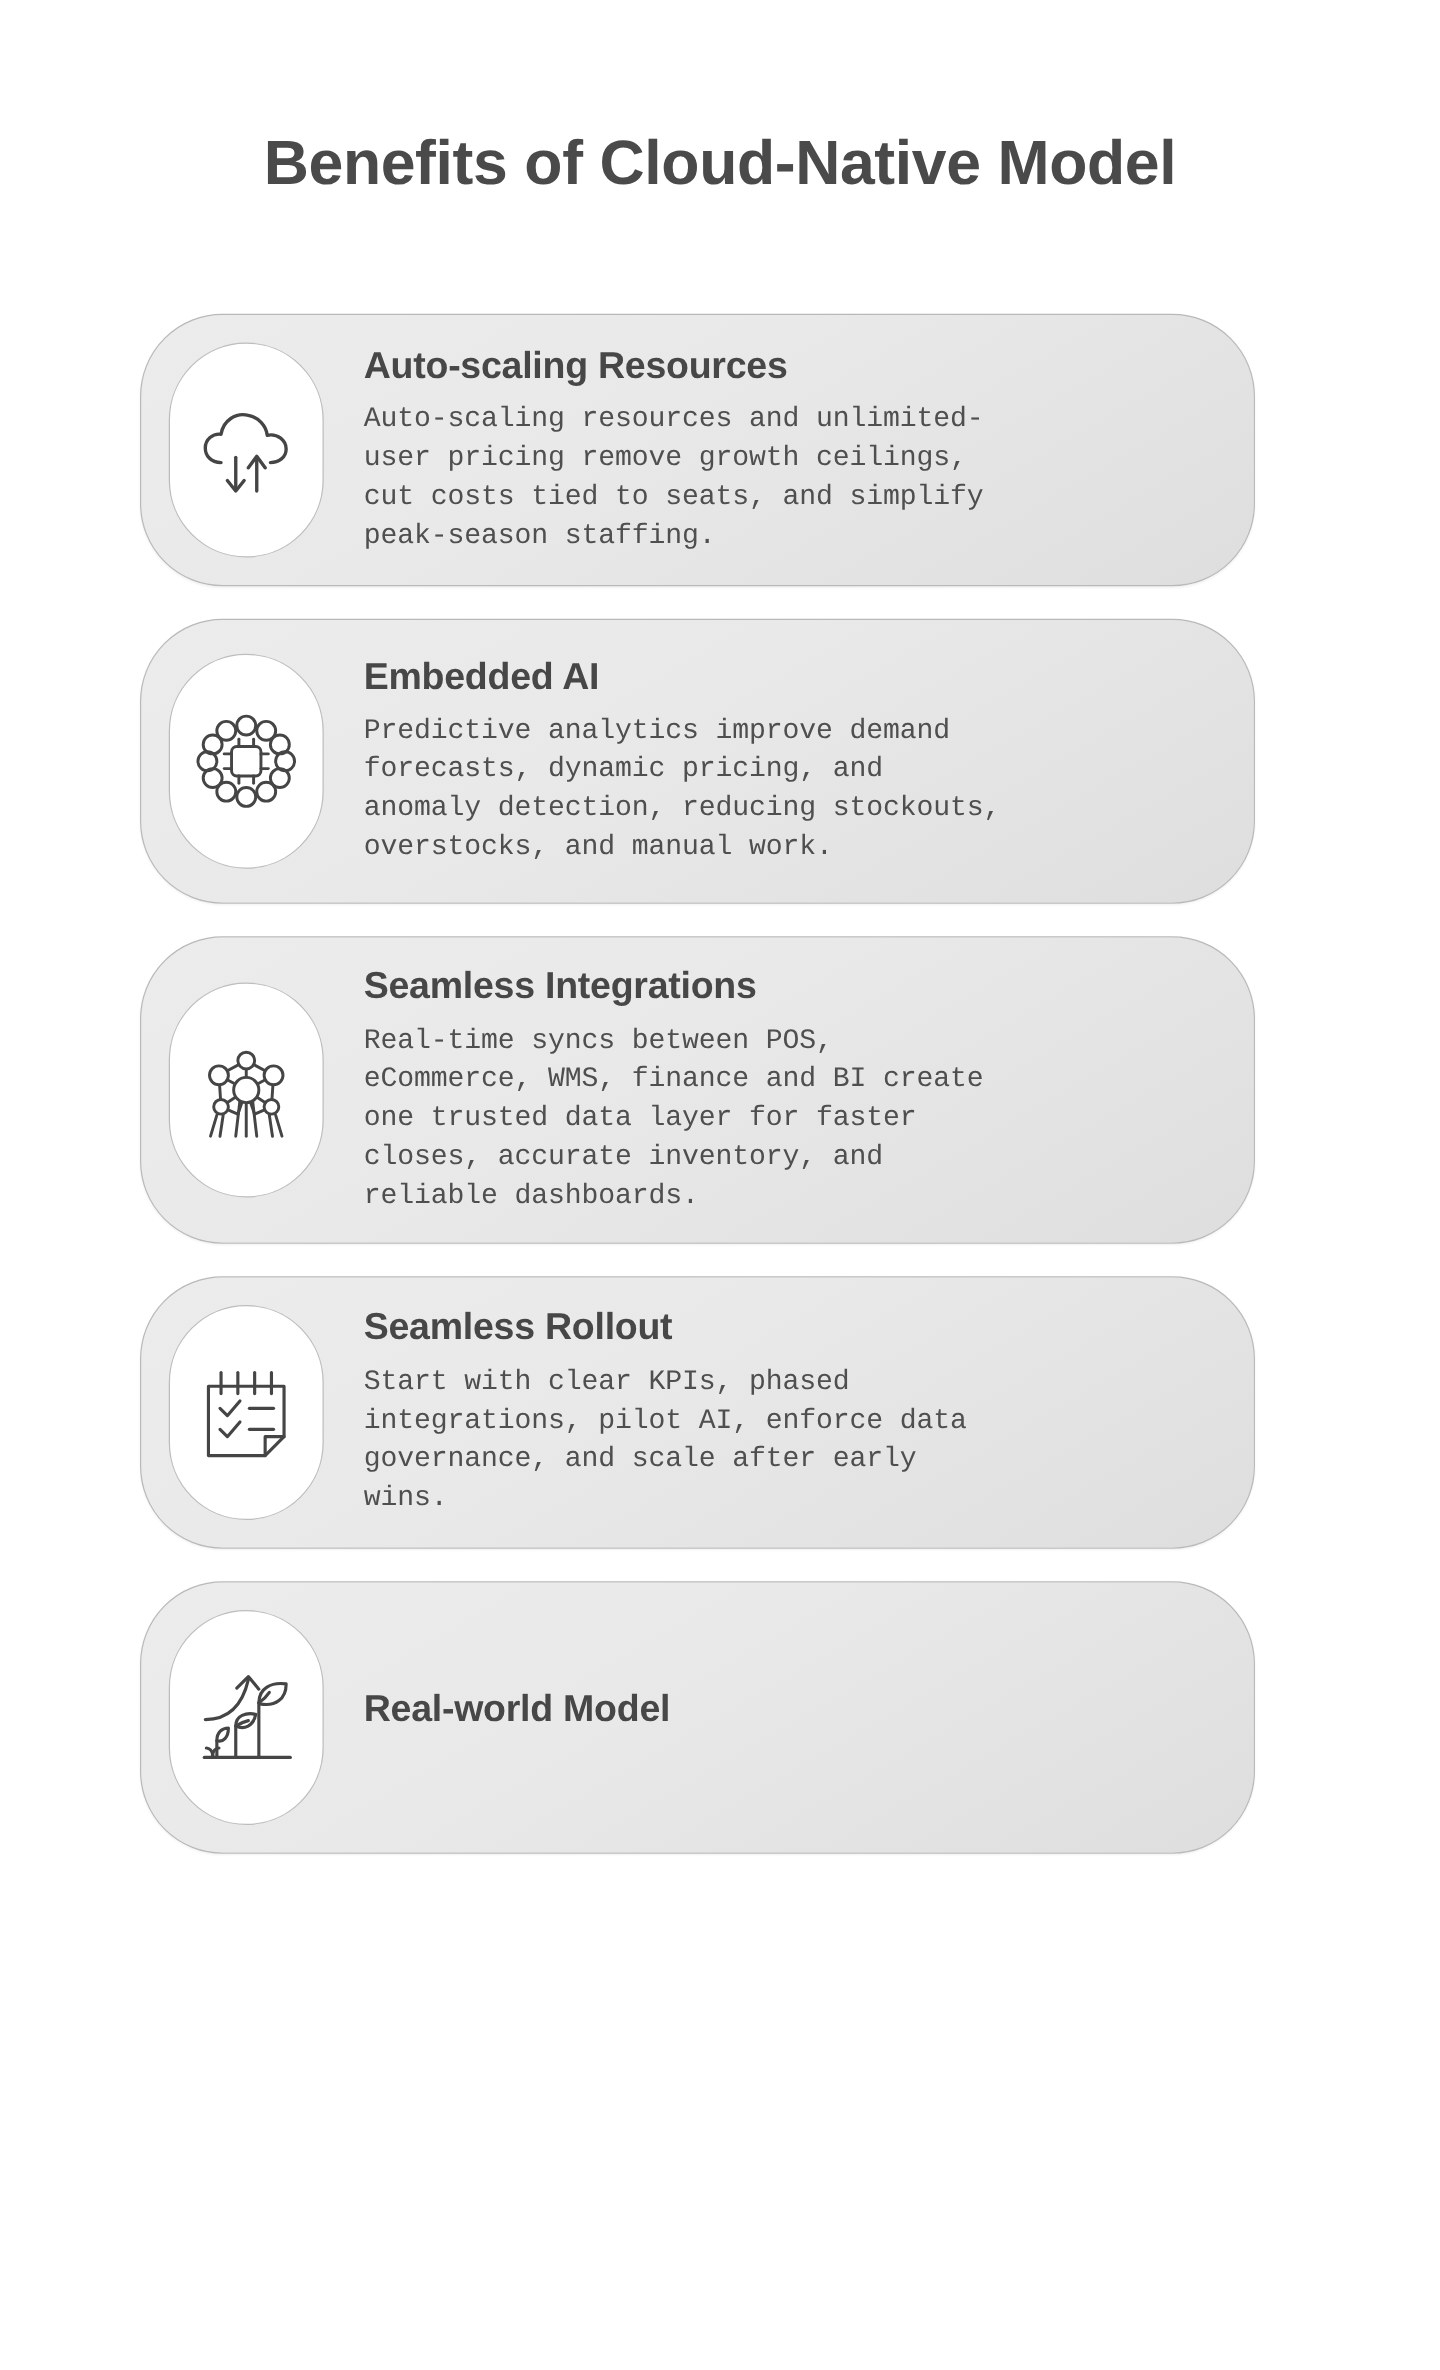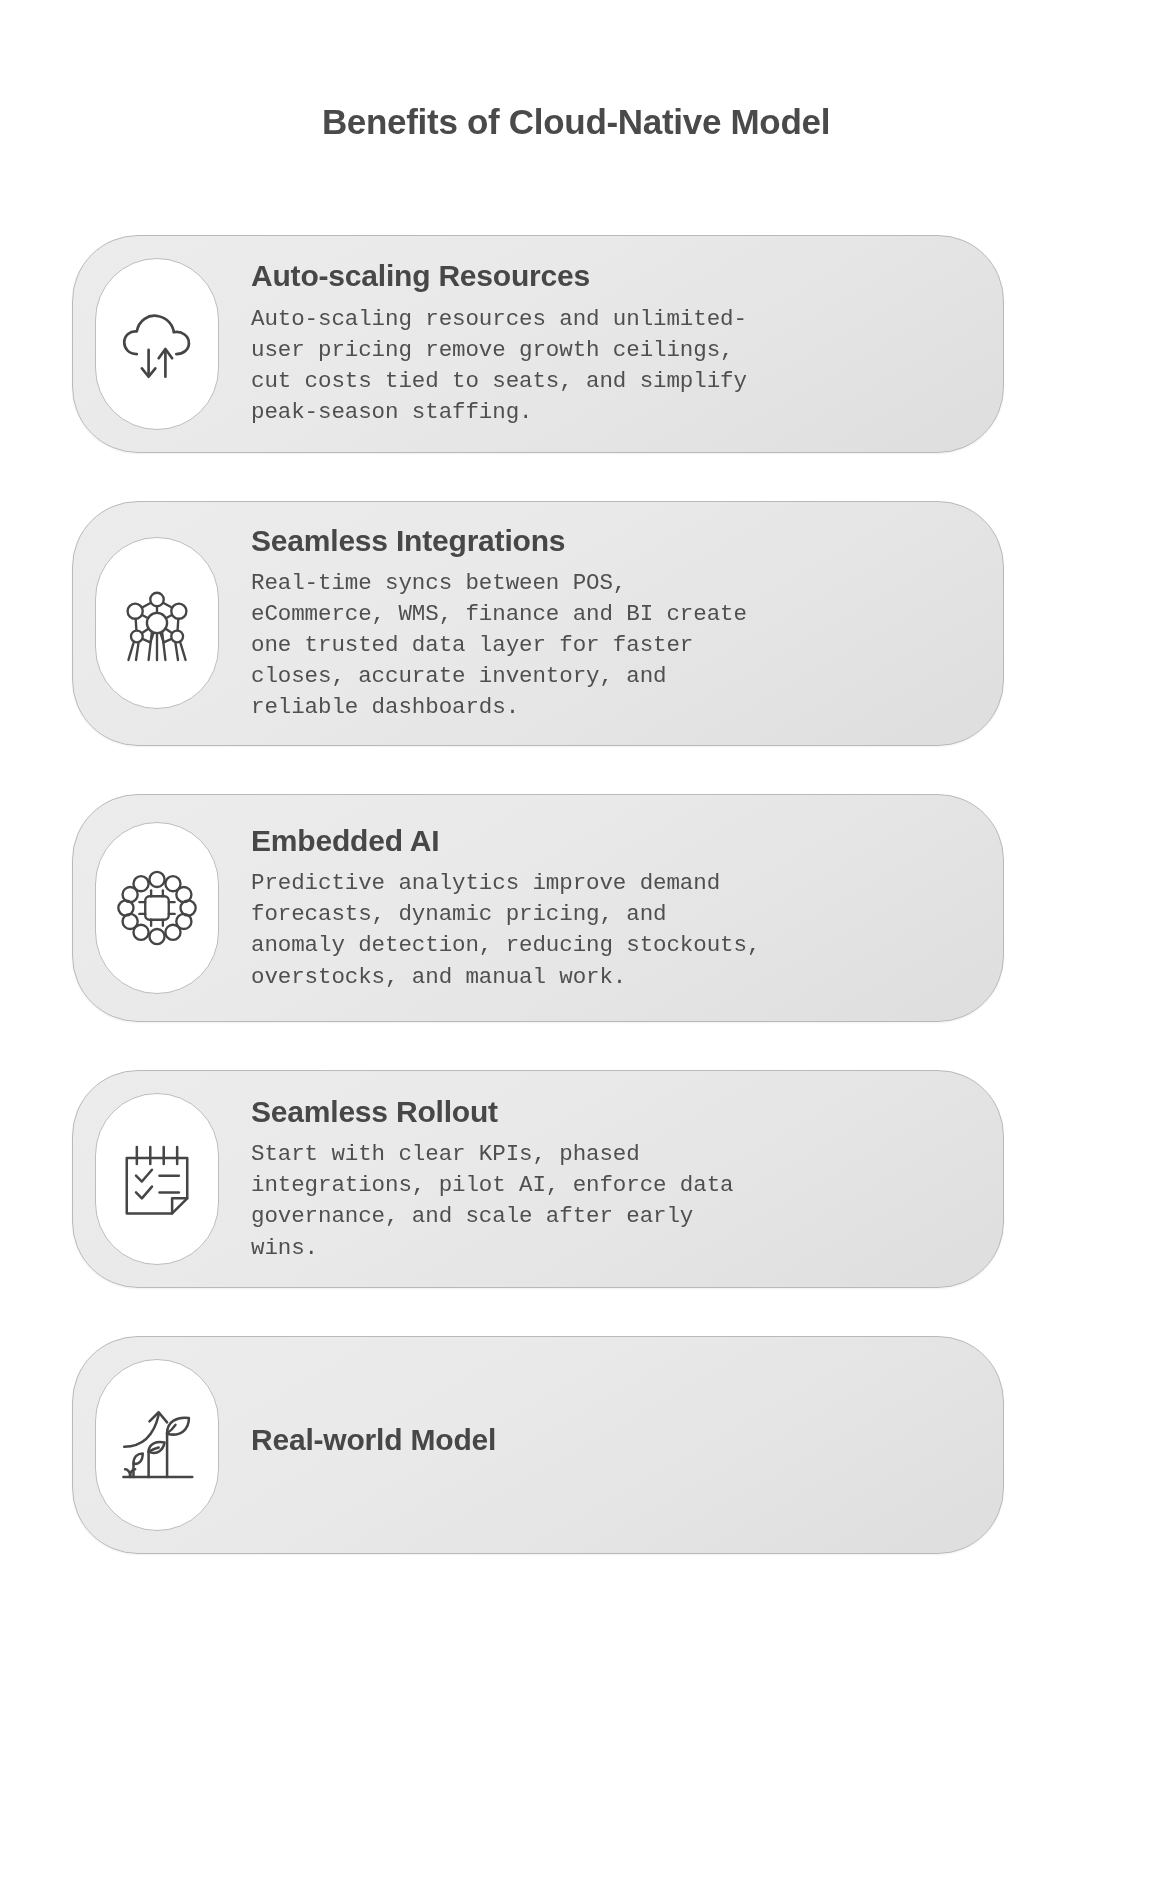--- a/index.html
+++ b/index.html
@@ -17,35 +17,35 @@
   .page {
     width: 1152px;
     height: 1896px;
     box-sizing: border-box;
     padding: 0;
     background: #ffffff;
     position: relative;
   }
   .page-title {
     text-align: center;
-    font-size: 35px;
+    font-size: 50px;
     font-weight: bold;
     color: #4a4a4a;
     letter-spacing: -0.3px;
     margin: 0;
     padding-top: 103px;
     line-height: 1.1;
     font-stretch: condensed;
   }
   .cards {
     margin-top: 93px;
     display: flex;
     flex-direction: column;
-    gap: 48px;
-    padding-left: 72px;
+    gap: 26px;
+    padding-left: 112px;
     padding-right: 148px;
   }
   .card {
     position: relative;
     box-sizing: border-box;
     border: 1px solid #b9b9b9;
     border-radius: 66px;
     background: linear-gradient(150deg, #ececec 0%, #e9e9e9 42%, #dedede 100%);
     box-shadow: 0 1px 2px rgba(0,0,0,0.06);
     display: flex;
@@ -109,20 +109,52 @@
           <path d="M26 62 C16 62 11 55 11 48 C11 40 18 34 26 35 C28 22 40 14 52 17 C62 19 69 27 70 36 C80 34 88 41 88 49 C88 57 81 62 73 62"></path>
           <line x1="40" y1="57" x2="40" y2="88"></line>
           <polyline points="32,79 40,89 48,79"></polyline>
           <line x1="60" y1="89" x2="60" y2="57"></line>
           <polyline points="52,67 60,56 68,67"></polyline>
         </svg>
       </div>
       <div class="card-body">
         <h2 class="card-title">Auto-scaling Resources</h2>
         <p class="card-desc">Auto-scaling resources and unlimited-user pricing remove growth ceilings, cut costs tied to seats, and simplify peak-season staffing.</p>
+      </div>
+    </div>
+
+    <div class="card card--tall">
+      <div class="icon-holder">
+        <svg viewBox="0 0 100 100" fill="none" stroke="#454545" stroke-width="2.8" stroke-linecap="round" stroke-linejoin="round">
+          <circle cx="50" cy="16" r="9"></circle>
+          <circle cx="31" cy="21" r="9"></circle>
+          <circle cx="69" cy="21" r="9"></circle>
+          <circle cx="18" cy="34" r="9"></circle>
+          <circle cx="82" cy="34" r="9"></circle>
+          <circle cx="13" cy="50" r="9"></circle>
+          <circle cx="87" cy="50" r="9"></circle>
+          <circle cx="18" cy="66" r="9"></circle>
+          <circle cx="82" cy="66" r="9"></circle>
+          <circle cx="31" cy="79" r="9"></circle>
+          <circle cx="69" cy="79" r="9"></circle>
+          <circle cx="50" cy="84" r="9"></circle>
+          <rect x="36" y="36" width="28" height="28" rx="5" fill="#ffffff"></rect>
+          <line x1="43" y1="29" x2="43" y2="36"></line>
+          <line x1="57" y1="29" x2="57" y2="36"></line>
+          <line x1="43" y1="64" x2="43" y2="71"></line>
+          <line x1="57" y1="64" x2="57" y2="71"></line>
+          <line x1="29" y1="43" x2="36" y2="43"></line>
+          <line x1="29" y1="57" x2="36" y2="57"></line>
+          <line x1="64" y1="43" x2="71" y2="43"></line>
+          <line x1="64" y1="57" x2="71" y2="57"></line>
+        </svg>
+      </div>
+      <div class="card-body">
+        <h2 class="card-title">Embedded AI</h2>
+        <p class="card-desc">Predictive analytics improve demand forecasts, dynamic pricing, and anomaly detection, reducing stockouts, overstocks, and manual work.</p>
       </div>
     </div>
 
     <div class="card card--tall">
       <div class="icon-holder">
         <svg viewBox="0 0 100 100" fill="none" stroke="#454545" stroke-width="2.8" stroke-linecap="round" stroke-linejoin="round">
           <line x1="50" y1="22" x2="24" y2="36"></line>
           <line x1="50" y1="22" x2="76" y2="36"></line>
           <line x1="50" y1="22" x2="50" y2="50"></line>
           <line x1="24" y1="36" x2="50" y2="50"></line>
@@ -149,52 +181,20 @@
           <circle cx="26" cy="66" r="7" fill="#ffffff"></circle>
           <circle cx="74" cy="66" r="7" fill="#ffffff"></circle>
         </svg>
       </div>
       <div class="card-body">
         <h2 class="card-title">Seamless Integrations</h2>
         <p class="card-desc">Real-time syncs between POS, eCommerce, WMS, finance and BI create one trusted data layer for faster closes, accurate inventory, and reliable dashboards.</p>
       </div>
     </div>
 
-    <div class="card card--tall">
-      <div class="icon-holder">
-        <svg viewBox="0 0 100 100" fill="none" stroke="#454545" stroke-width="2.8" stroke-linecap="round" stroke-linejoin="round">
-          <circle cx="50" cy="16" r="9"></circle>
-          <circle cx="31" cy="21" r="9"></circle>
-          <circle cx="69" cy="21" r="9"></circle>
-          <circle cx="18" cy="34" r="9"></circle>
-          <circle cx="82" cy="34" r="9"></circle>
-          <circle cx="13" cy="50" r="9"></circle>
-          <circle cx="87" cy="50" r="9"></circle>
-          <circle cx="18" cy="66" r="9"></circle>
-          <circle cx="82" cy="66" r="9"></circle>
-          <circle cx="31" cy="79" r="9"></circle>
-          <circle cx="69" cy="79" r="9"></circle>
-          <circle cx="50" cy="84" r="9"></circle>
-          <rect x="36" y="36" width="28" height="28" rx="5" fill="#ffffff"></rect>
-          <line x1="43" y1="29" x2="43" y2="36"></line>
-          <line x1="57" y1="29" x2="57" y2="36"></line>
-          <line x1="43" y1="64" x2="43" y2="71"></line>
-          <line x1="57" y1="64" x2="57" y2="71"></line>
-          <line x1="29" y1="43" x2="36" y2="43"></line>
-          <line x1="29" y1="57" x2="36" y2="57"></line>
-          <line x1="64" y1="43" x2="71" y2="43"></line>
-          <line x1="64" y1="57" x2="71" y2="57"></line>
-        </svg>
-      </div>
-      <div class="card-body">
-        <h2 class="card-title">Embedded AI</h2>
-        <p class="card-desc">Predictive analytics improve demand forecasts, dynamic pricing, and anomaly detection, reducing stockouts, overstocks, and manual work.</p>
-      </div>
-    </div>
-
     <div class="card">
       <div class="icon-holder">
         <svg viewBox="0 0 100 100" fill="none" stroke="#454545" stroke-width="3" stroke-linecap="round" stroke-linejoin="round">
           <path d="M14 25 h72 v48 l-18 18 h-54 z"></path>
           <path d="M86 73 h-18 v18"></path>
           <line x1="26" y1="12" x2="26" y2="32"></line>
           <line x1="42" y1="12" x2="42" y2="32"></line>
           <line x1="58" y1="12" x2="58" y2="32"></line>
           <line x1="74" y1="12" x2="74" y2="32"></line>
           <polyline points="25,46 32,53 44,39"></polyline>

